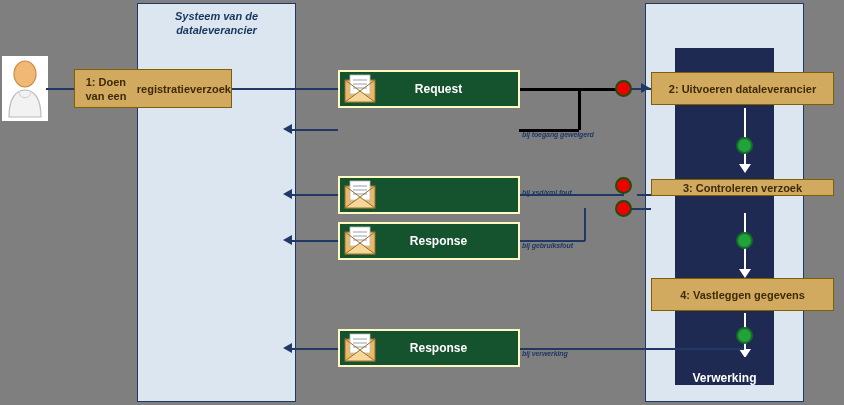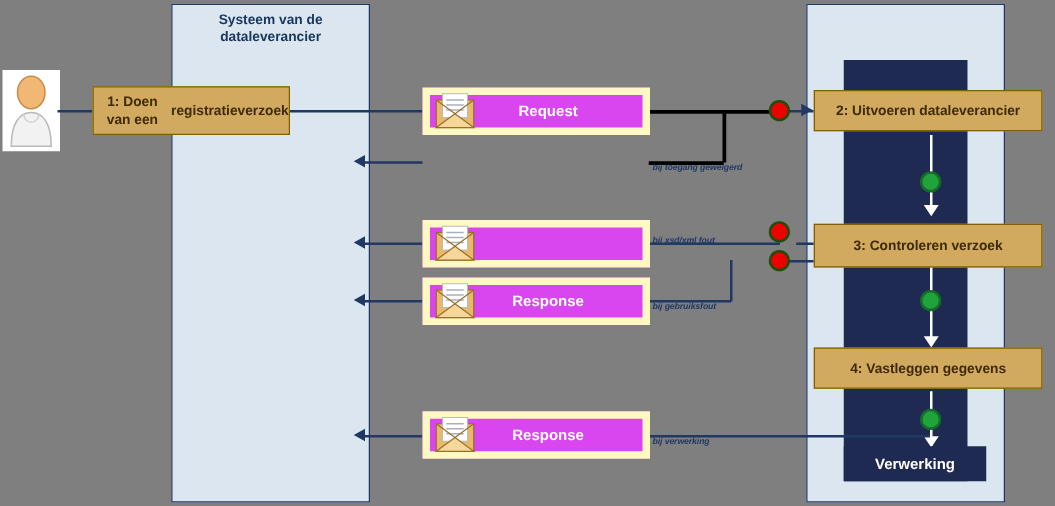--- a/index.html
+++ b/index.html
@@ -20,20 +20,21 @@
     box-sizing:border-box;
   }
   .lane-title{
     position:absolute;
     left:0;right:0;
     text-align:center;
     color:#17365d;
     font-weight:bold;
     font-size:11px;
     line-height:14px;
+    font-style:italic;
   }
 
   
   .bro-band{
     position:absolute;
     background:#1f2a52;
   }
 
   
   .hline{position:absolute;height:0;border-top:2px solid #1f3864;}
@@ -58,22 +59,22 @@
   .arrow-down-white{
     position:absolute;width:0;height:0;
     border-left:6px solid transparent;
     border-right:6px solid transparent;
     border-top:9px solid #ffffff;
   }
 
   
   .msg{
     position:absolute;
-    background:#d946ef;
-    border:6px solid #fef9c3;
+    background:#14532d;
+    border:2px solid #fef9c3;
     box-sizing:border-box;
     display:flex;align-items:center;
   }
   .msg .env{
     width:34px;height:34px;margin:0 6px 0 3px;
     flex:0 0 auto;position:relative;
   }
   .msg .label{
     flex:1 1 auto;text-align:center;
     color:#ffffff;font-weight:bold;font-size:12px;
@@ -244,29 +245,29 @@
 
   <div class="step" style="left:74px;top:69px;width:158px;height:39px;flex-direction:row;">
     <span>1: Doen van een</span>
     <span>registratieverzoek</span>
   </div>
 
   <div class="step" style="left:651px;top:72px;width:183px;height:33px;">
     <span>2: Uitvoeren dataleverancier</span>
   </div>
 
-  <div class="step" style="left:651px;top:179px;width:183px;height:35px;">
+  <div class="step" style="left:651px;top:179px;width:183px;height:17px;">
     <span>3:  Controleren verzoek</span>
   </div>
 
   <div class="step" style="left:651px;top:278px;width:183px;height:33px;">
     <span>4: Vastleggen gegevens</span>
   </div>
 
-  <div class="verwerking" style="left:675px;top:357px;width:114px;height:28px;">
+  <div class="verwerking" style="left:675px;top:357px;width:99px;height:28px;align-items:flex-end;">
     <span>Verwerking</span>
   </div>
 
   <div class="dot dot-red" style="left:615px;top:80px;width:17px;height:17px;"></div>
   <div class="dot dot-red" style="left:615px;top:177px;width:17px;height:17px;"></div>
   <div class="dot dot-red" style="left:615px;top:200px;width:17px;height:17px;"></div>
 
   <div class="dot dot-green" style="left:736px;top:137px;width:17px;height:17px;"></div>
   <div class="dot dot-green" style="left:736px;top:232px;width:17px;height:17px;"></div>
   <div class="dot dot-green" style="left:736px;top:327px;width:17px;height:17px;"></div>

